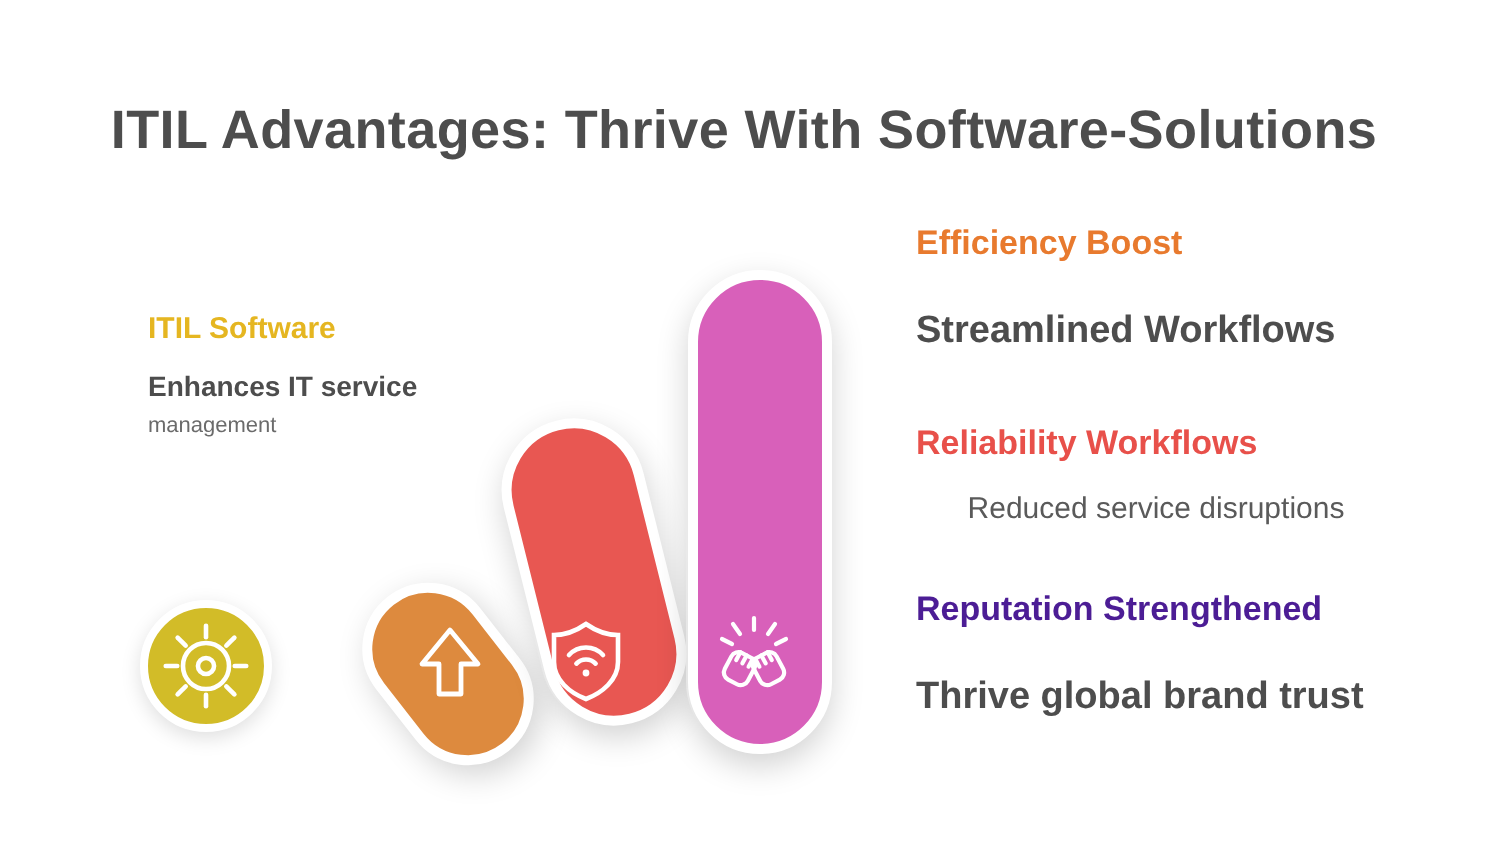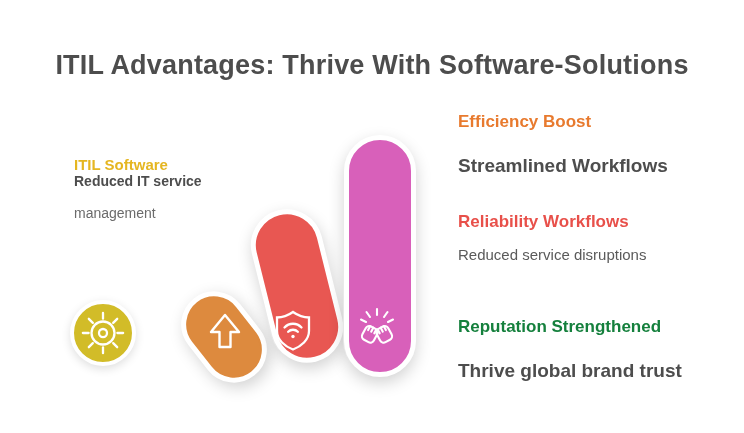--- a/index.html
+++ b/index.html
@@ -7,23 +7,23 @@
     position:relative;width:744px;height:433px;background:#ffffff;overflow:hidden;
     font-family:"Liberation Sans", sans-serif;
   }
   
   .title{
     position:absolute;top:50px;left:0;right:0;text-align:center;
     font-size:27px;font-weight:bold;color:#4d4d4d;letter-spacing:.2px;
   }
   
   .left-panel{position:absolute;left:74px;top:156px;width:160px;}
-  .left-heading{font-size:15px;font-weight:bold;color:#e5b621;margin:0 0 0 0;}
+  .left-heading{font-size:15px;font-weight:bold;color:#e5b621;margin:0 0 12px 0;}
   .left-line1{font-size:14px;font-weight:bold;color:#4d4d4d;margin:0;}
-  .left-line2{font-size:14px;color:#6b6b6b;margin:16px 0 0 0;}
+  .left-line2{font-size:11px;color:#6b6b6b;margin:6px 0 0 0;}
   
   .badge{
     position:absolute;left:70px;top:300px;width:58px;height:58px;border-radius:50%;
     background:#d2bc28;border:4px solid #fff;
     box-shadow:0 3px 10px rgba(0,0,0,.13);
     display:flex;align-items:center;justify-content:center;
   }
   
   .pill{
     position:absolute;border:5px solid #fff;
@@ -40,35 +40,35 @@
   .icon-shield{left:270px;top:305px;width:46px;height:48px;}
   .icon-fist{left:352px;top:303px;width:50px;height:52px;}
   
   .benefit{position:absolute;left:458px;width:240px;}
   .benefit-1{top:112px;}
   .benefit-2{top:212px;}
   .benefit-3{top:295px;}
   .benefit h3{margin:0;font-size:17px;font-weight:bold;}
   .benefit-1 h3{color:#e87a2e;}
   .benefit-2 h3{color:#e8504a;}
-  .benefit-3 h3{color:#15803d;margin-top:22px;}
+  .benefit-3 h3{color:#4c1d95;}
   .benefit .desc-bold{margin:23px 0 0 0;font-size:19px;font-weight:bold;color:#4d4d4d;}
-  .benefit .desc-regular{margin:14px 0 0 0;font-size:15px;color:#5a5a5a;}
+  .benefit .desc-regular{margin:14px 0 0 0;font-size:15px;color:#5a5a5a;text-align:center;}
   svg{display:block;}
 </style>
 </head>
 <body>
 
 <div class="canvas">
 
   <div class="title">ITIL Advantages: Thrive With Software-Solutions</div>
 
   <div class="left-panel">
     <p class="left-heading">ITIL Software</p>
-    <p class="left-line1">Reduced IT service</p>
+    <p class="left-line1">Enhances IT service</p>
     <p class="left-line2">management</p>
   </div>
 
   <div class="badge">
     <span>
       <svg width="46" height="46" viewBox="-24 -24 48 48" fill="none" stroke="#ffffff" stroke-width="2.4" stroke-linecap="round">
         <circle r="12"></circle>
         <circle r="4.2"></circle>
         <line x1="0" y1="-15" x2="0" y2="-21"></line>
         <line x1="0" y1="15" x2="0" y2="21"></line>

